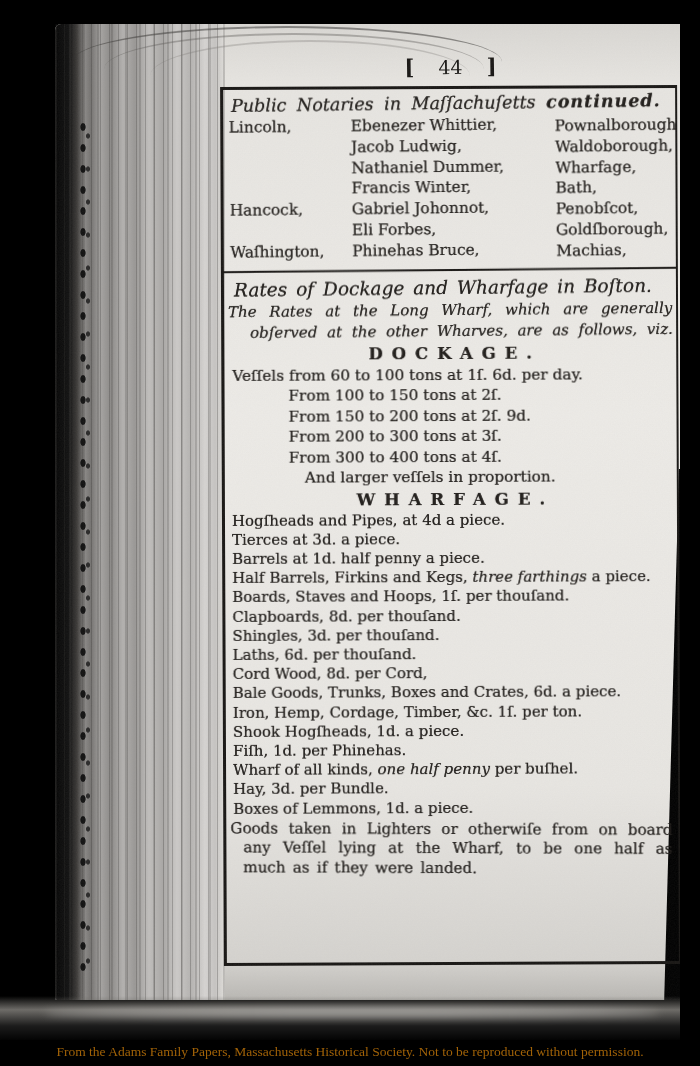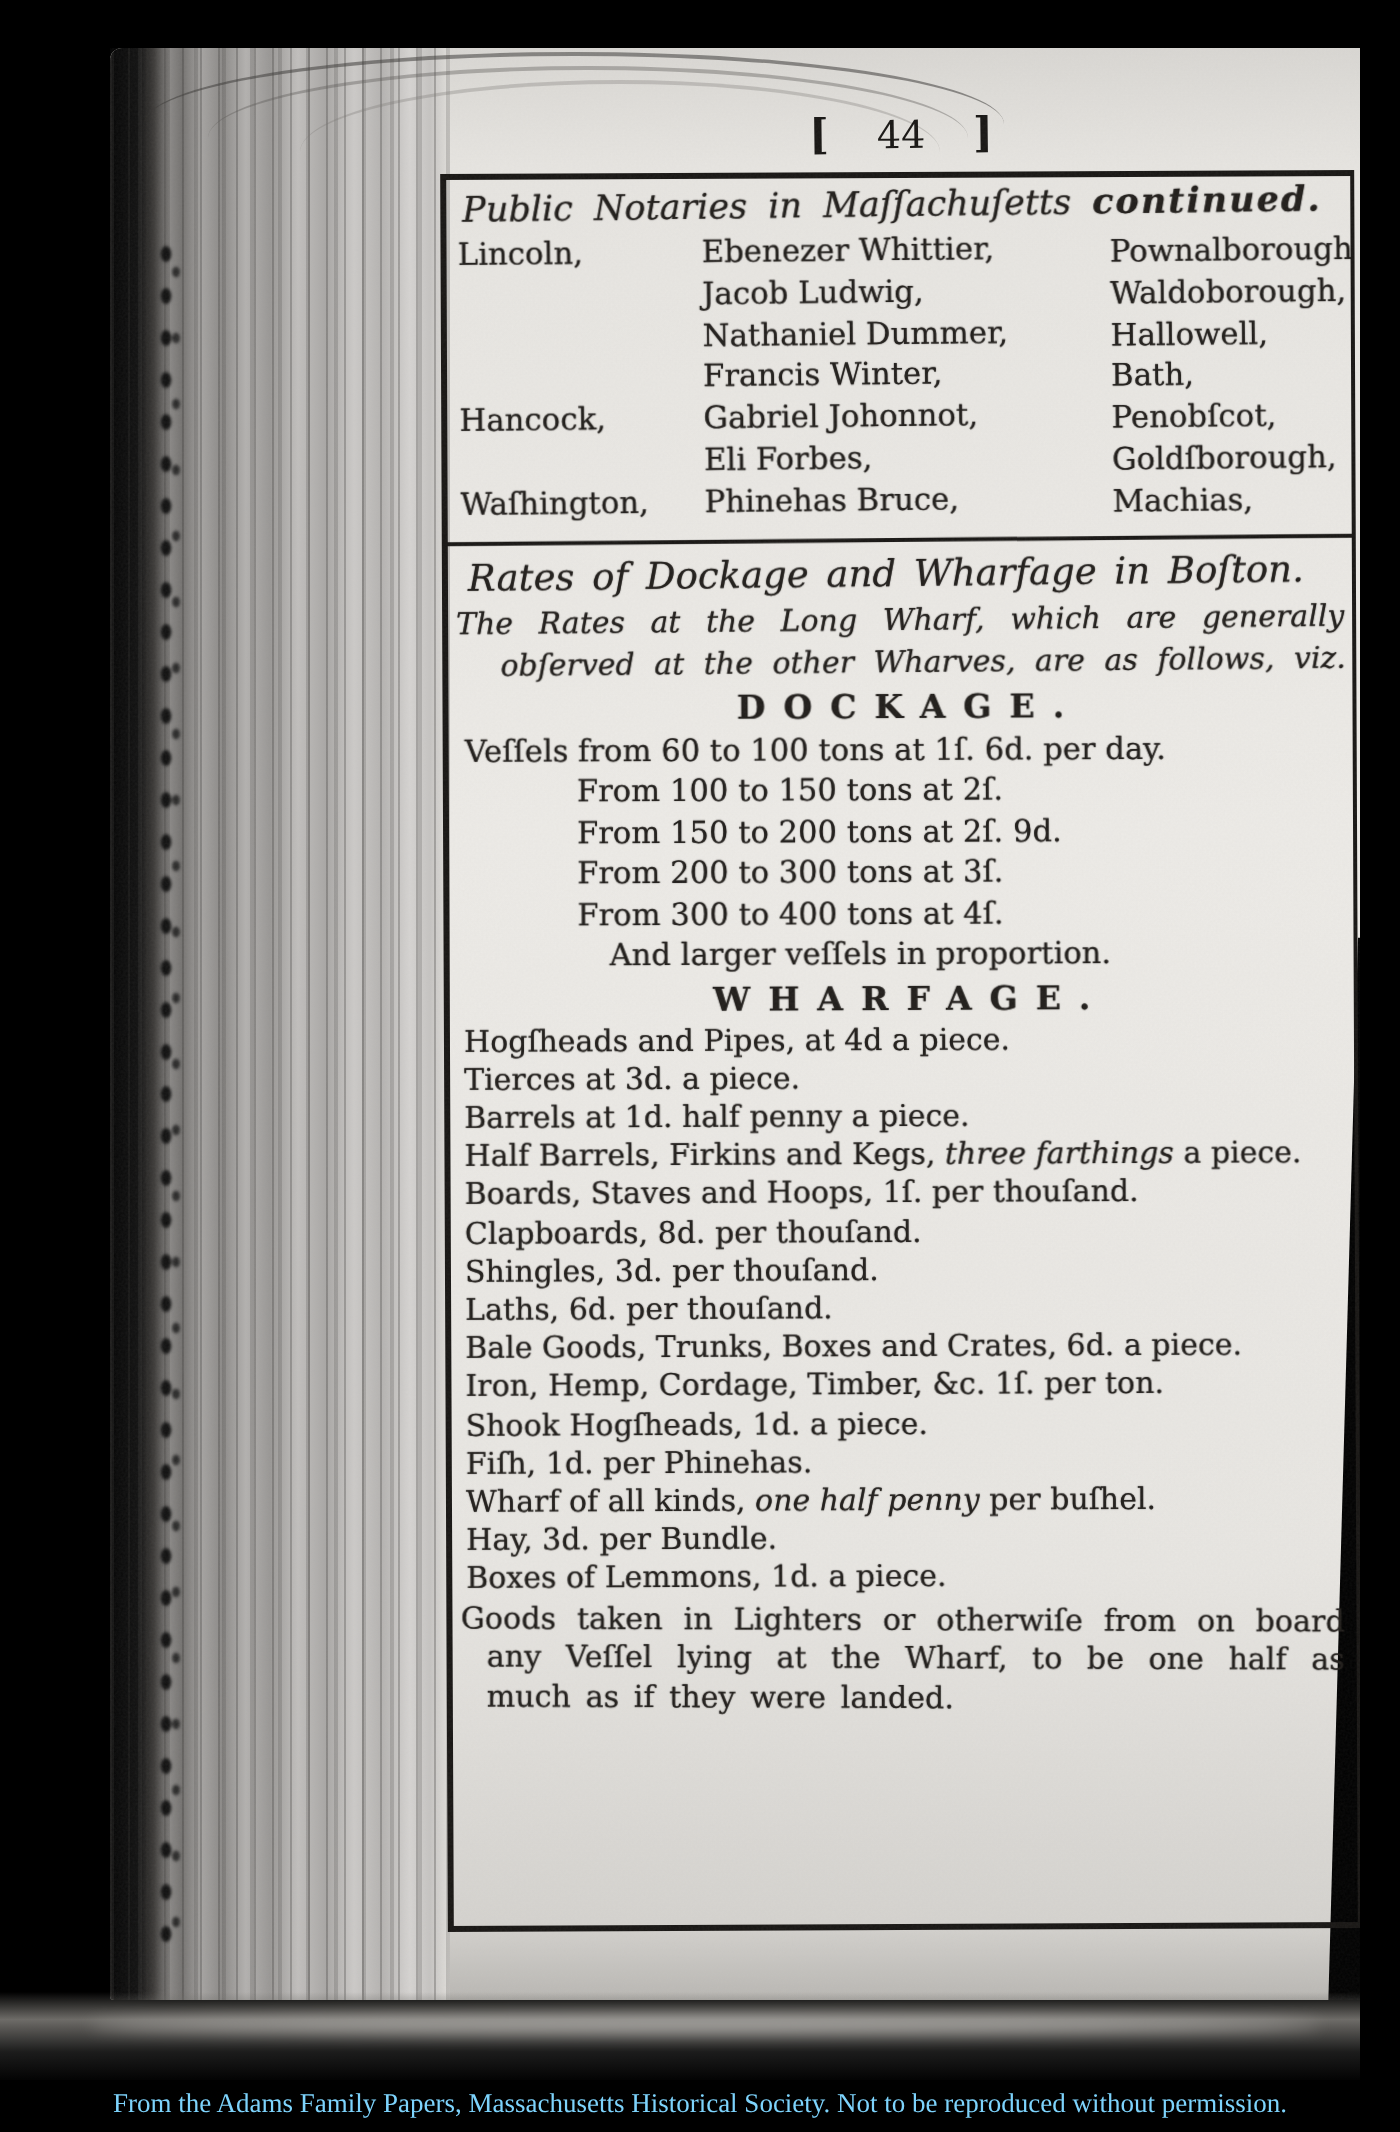--- a/index.html
+++ b/index.html
@@ -82,21 +82,21 @@
   .closing .cpara{margin:0;text-indent:-13px;padding:0 6px 0 17px;
     text-align:justify;word-spacing:2.5px;}
   .cp1{transform:rotate(.2deg);}
   .cp2{transform:rotate(.45deg);}
   
   .bottom-band{position:absolute;left:0;top:996px;width:700px;height:46px;
     background:linear-gradient(180deg,rgba(0,0,0,0) 0%,#6e6c68 30%,#1c1c1c 65%,#000 100%);}
   .bottom-streak{position:absolute;left:45px;top:1008px;width:615px;height:9px;
     background:#c3c1bd;filter:blur(4px);border-radius:50%;opacity:.7;}
   .caption-bar{position:absolute;left:0;top:1040px;width:700px;height:26px;background:#000;}
-  .caption-text{color:#7dd3fc;font-family:"Liberation Serif",serif;font-size:13.5px;
+  .caption-text{color:#a16207;font-family:"Liberation Serif",serif;font-size:13.5px;
     text-align:center;line-height:23px;}
   .grain{position:absolute;left:55px;top:24px;pointer-events:none;opacity:.5;}
 </style>
 </head>
 <body>
 
 <div class="stage">
 
   <div class="paper"></div>
   <div class="fore-edge"></div>
@@ -125,21 +125,21 @@
         <span class="ncell c-town">Pownalborough,</span>
       </div>
       <div class="nrow">
         <span class="ncell c-county"></span>
         <span class="ncell c-name">Jacob Ludwig,</span>
         <span class="ncell c-town">Waldoborough,</span>
       </div>
       <div class="nrow">
         <span class="ncell c-county"></span>
         <span class="ncell c-name">Nathaniel Dummer,</span>
-        <span class="ncell c-town">Hallowell,</span>
+        <span class="ncell c-town">Wharfage,</span>
       </div>
       <div class="nrow">
         <span class="ncell c-county"></span>
         <span class="ncell c-name">Francis Winter,</span>
         <span class="ncell c-town">Bath,</span>
       </div>
       <div class="nrow">
         <span class="ncell c-county">Hancock,</span>
         <span class="ncell c-name">Gabriel Johonnot,</span>
         <span class="ncell c-town">Penobſcot,</span>
@@ -180,21 +180,21 @@
 
     <div class="wharfage">
       <div class="wline"><span>Hogſheads and Pipes, at 4d a piece.</span><i></i><span></span></div>
       <div class="wline"><span>Tierces at 3d. a piece.</span><i></i><span></span></div>
       <div class="wline"><span>Barrels at 1d. half penny a piece.</span><i></i><span></span></div>
       <div class="wline"><span>Half Barrels, Firkins and Kegs, </span><i>three farthings</i><span> a piece.</span></div>
       <div class="wline"><span>Boards, Staves and Hoops, 1ſ. per thouſand.</span><i></i><span></span></div>
       <div class="wline"><span>Clapboards, 8d. per thouſand.</span><i></i><span></span></div>
       <div class="wline"><span>Shingles, 3d. per thouſand.</span><i></i><span></span></div>
       <div class="wline"><span>Laths, 6d. per thouſand.</span><i></i><span></span></div>
-      <div class="wline"><i></i><span></span></div>
+      <div class="wline"><span>Cord Wood, 8d. per Cord,</span><i></i><span></span></div>
       <div class="wline"><span>Bale Goods, Trunks, Boxes and Crates, 6d. a piece.</span><i></i><span></span></div>
       <div class="wline"><span>Iron, Hemp, Cordage, Timber, &amp;c. 1ſ. per ton.</span><i></i><span></span></div>
       <div class="wline"><i></i><span></span></div>
       <div class="wline"><span>Shook Hogſheads, 1d. a piece.</span><i></i><span></span></div>
       <div class="wline"><span>Fiſh, 1d. per Phinehas.</span><i></i><span></span></div>
       <div class="wline"><span>Wharf of all kinds, </span><i>one half penny</i><span> per buſhel.</span></div>
       <div class="wline"><i></i><span></span></div>
       <div class="wline"><span>Hay, 3d. per Bundle.</span><i></i><span></span></div>
       <div class="wline"><span>Boxes of Lemmons, 1d. a piece.</span><i></i><span></span></div>
     </div>

